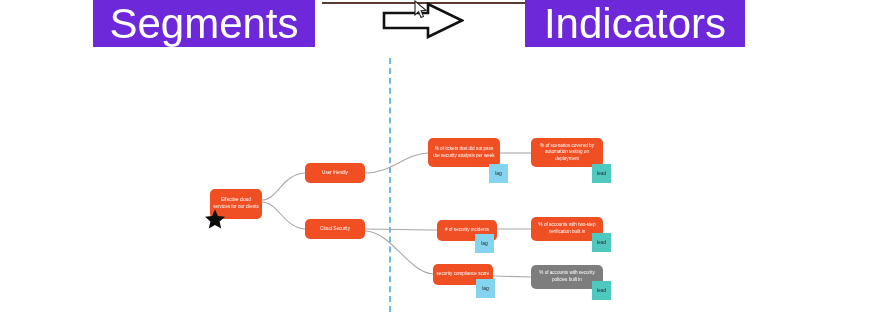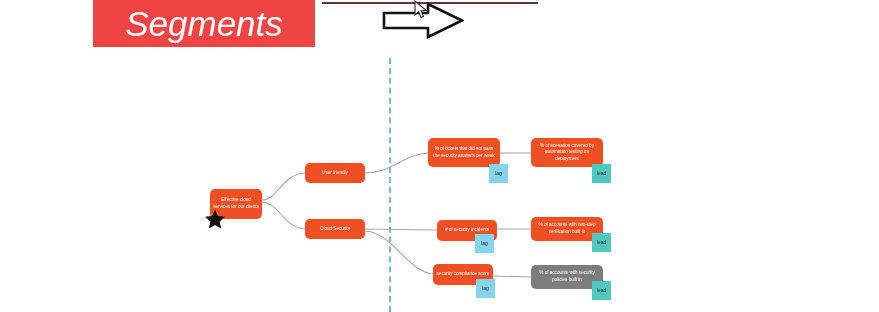--- a/index.html
+++ b/index.html
@@ -19,29 +19,28 @@
   
   #header-band {
     position: absolute;
     left: 0; top: 0;
     width: 879px; height: 50px;
   }
   .banner {
     position: absolute;
     top: 0;
     height: 47px;
-    background: #ef4444;
+    background: #6d28d9;
     color: #ffffff;
-    font-size: 35px;
+    font-size: 42px;
     line-height: 47px;
     text-align: center;
     letter-spacing: 0px;
     white-space: nowrap;
     overflow: hidden;
-    font-style: italic;
   }
   #banner-segments { left: 93px; width: 222px; }
   #banner-indicators { left: 525px; width: 220px; }
 
   #header-rule {
     position: absolute;
     left: 322px; top: 2px;
     width: 216px; height: 2px;
     background: #5b3a33;
   }
@@ -137,20 +136,21 @@
 </style>
 </head>
 <body>
 
 <div id="header-band">
 
   <div id="header-rule"></div>
 
   <div class="banner" id="banner-segments">Segments</div>
 
+  <div class="banner" id="banner-indicators">Indicators</div>
 
   <svg id="block-arrow" viewBox="0 0 82 37">
     <polygon points="2,11 46,11 46,2 80,18.5 46,35 46,26 2,26" fill="#ffffff" stroke="#111111" stroke-width="2.6" stroke-linejoin="miter"></polygon>
   </svg>
 
   <svg id="mouse-cursor" viewBox="0 0 14 20">
     <polygon points="1,1 1,15 4.6,11.6 7,17.5 9.4,16.4 7.1,10.8 12,10.4" fill="#ffffff" stroke="#222222" stroke-width="1.1" stroke-linejoin="miter"></polygon>
   </svg>
 </div>
 

